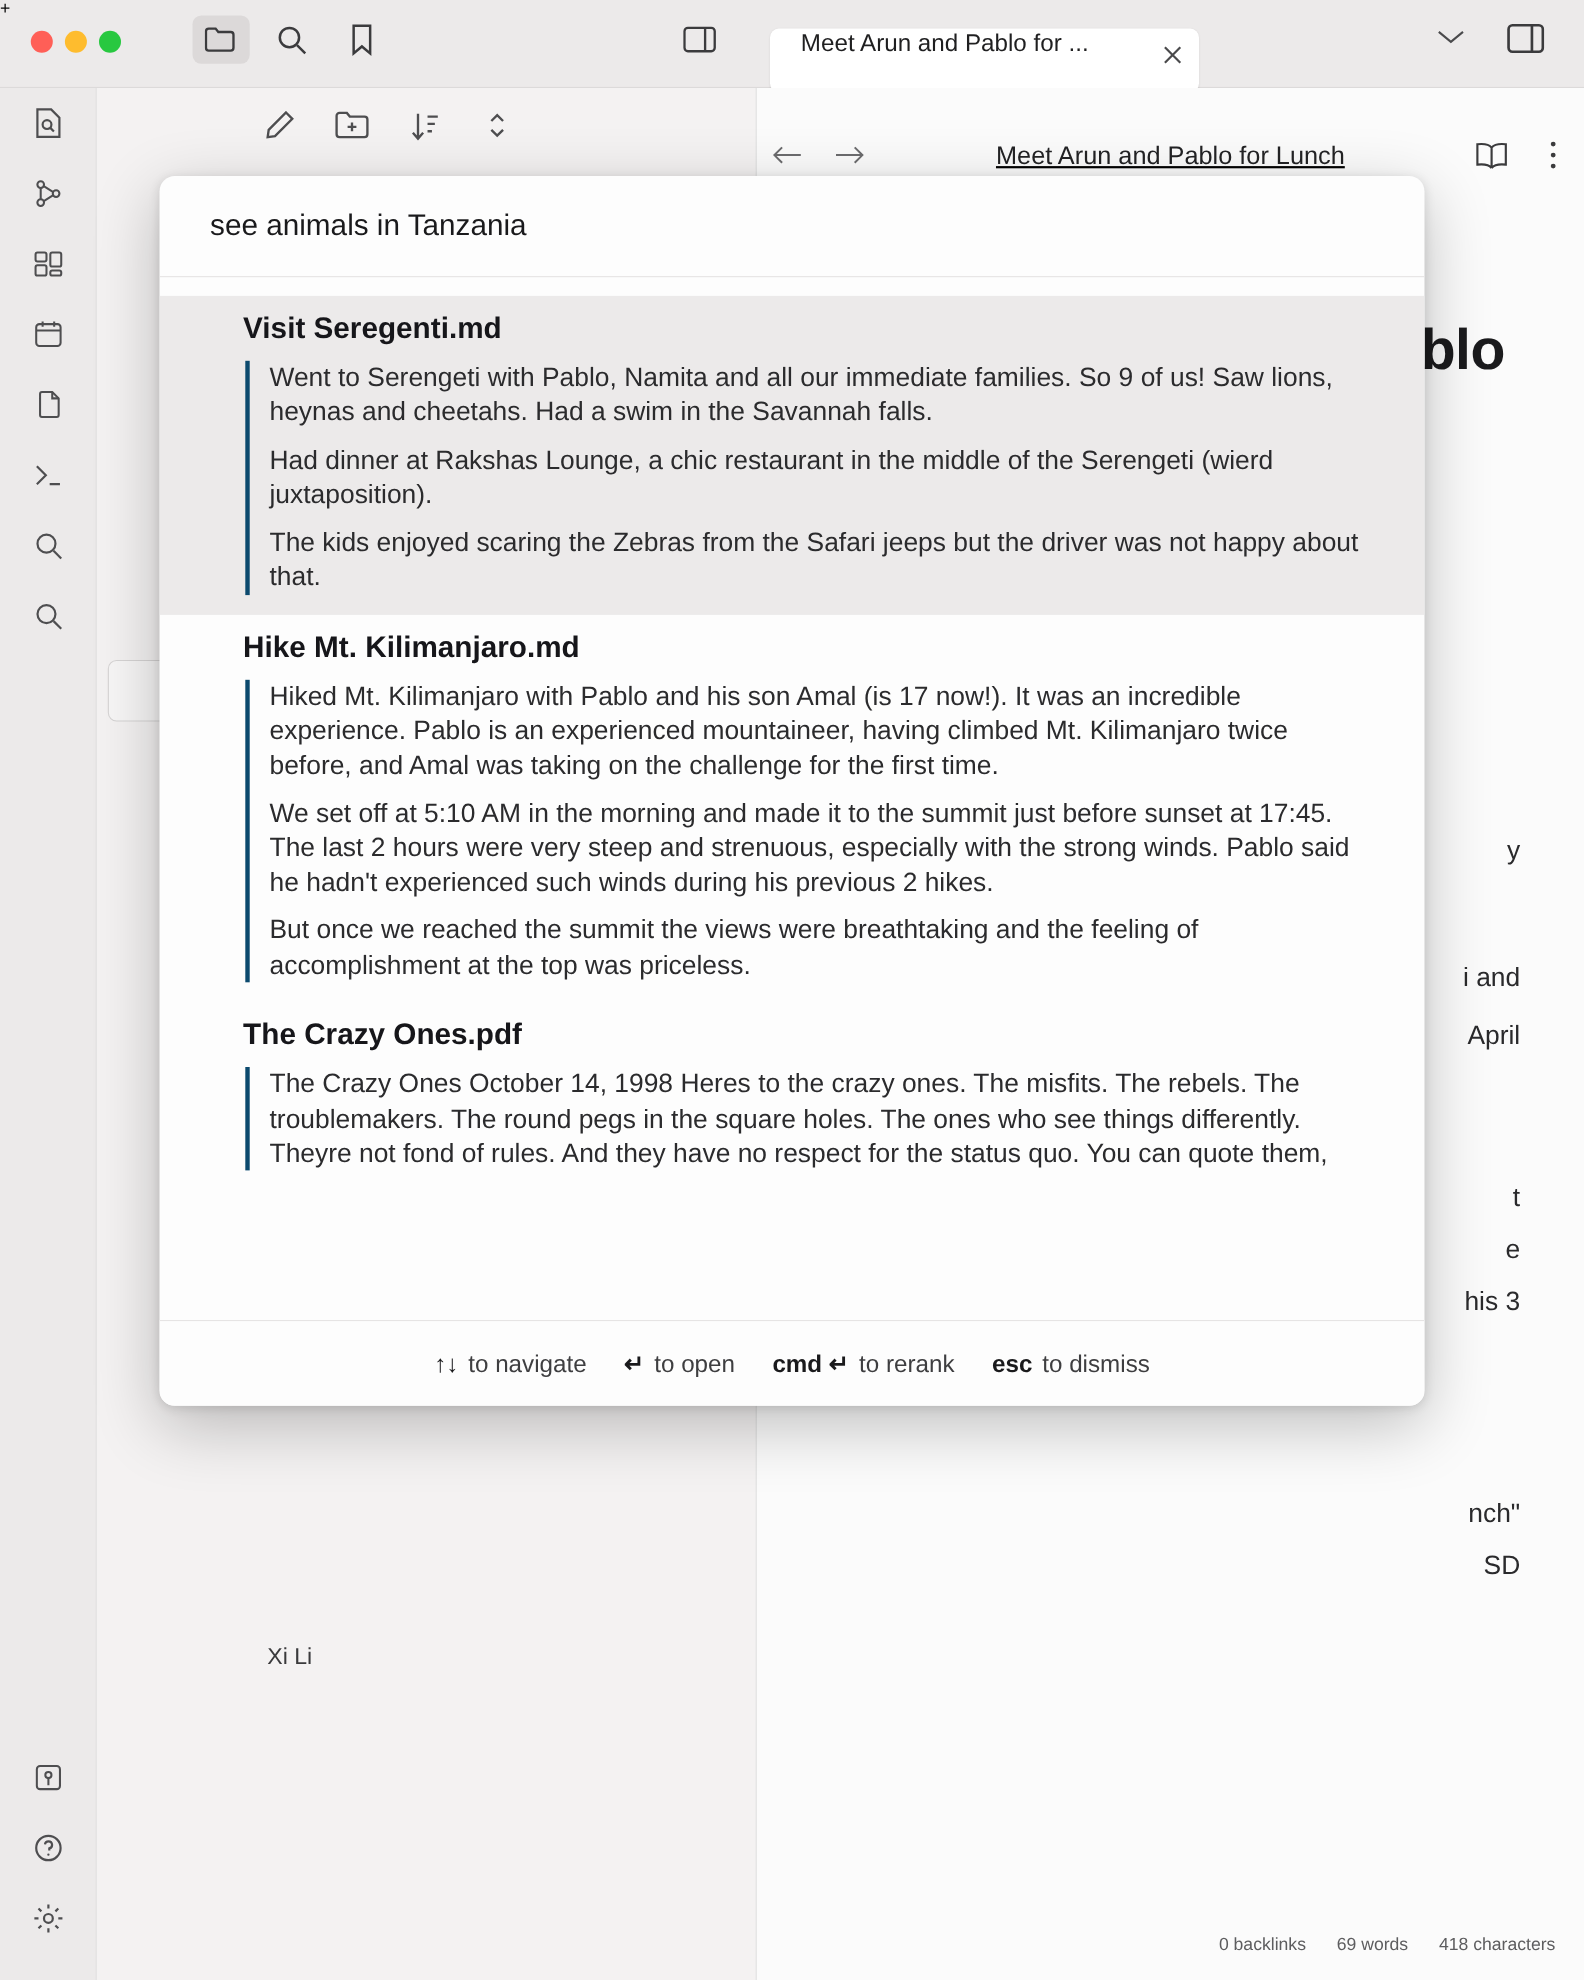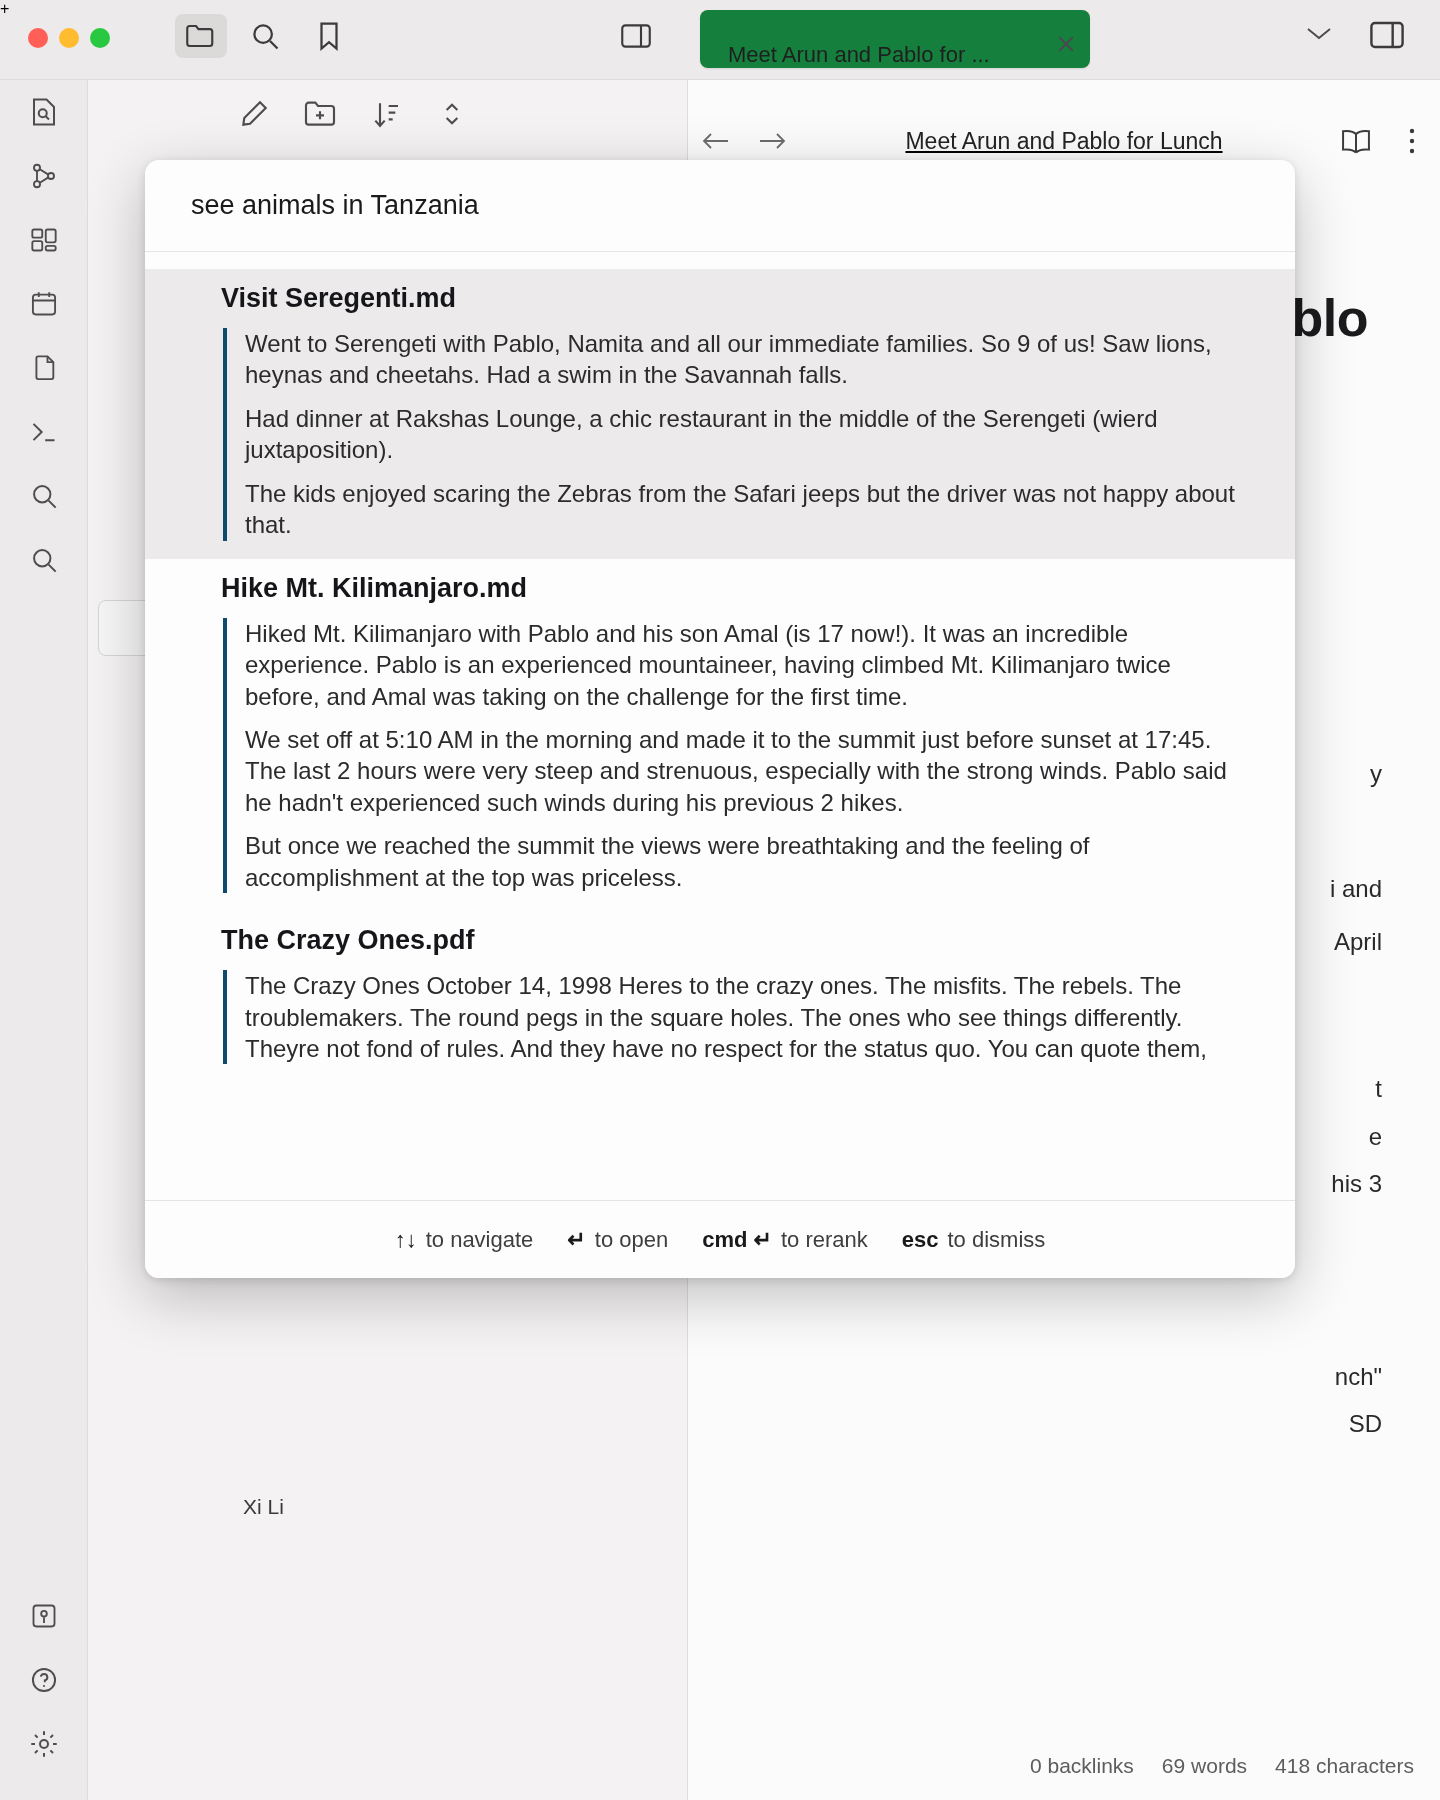--- a/index.html
+++ b/index.html
@@ -42,25 +42,25 @@
     border-radius: 8px;
     color: #3b3b3d;
   }
   .tb-btn.active { background: #dcd9d9; }
   .tb-right-pane {
     position: absolute; top: 14px; left: 610px;
   }
 
   
   .tab {
-    position: absolute; top: 10px; left: 700px;
+    position: absolute; top: 26px; left: 700px;
     width: 390px; height: 58px;
-    background: #15803d;
+    background: #ffffff;
     border-radius: 8px;
-    display: flex; align-items: flex-end;
+    display: flex; align-items: flex-start;
     box-shadow: 0 1px 2px rgba(0,0,0,0.10);
   }
   .tab-label {
     flex: 1;
     font-size: 22px;
     color: #1f1f20;
     padding-left: 28px;
     white-space: nowrap; overflow: hidden;
   }
   .tab-close {
@@ -158,21 +158,21 @@
     font-size: 24px;
     color: #2a2a2c;
     text-align: right;
     white-space: nowrap;
   }
 
   
   .statusbar {
     position: absolute; bottom: 22px; right: 26px;
     display: flex; gap: 28px;
-    font-size: 21px; color: #5d5d5f;
+    font-size: 16px; color: #5d5d5f;
   }
 
   
   .modal {
     position: absolute;
     top: 160px; left: 145px;
     width: 1150px; height: 1118px;
     background: #fdfdfd;
     border-radius: 14px;
     box-shadow: 0 18px 60px rgba(0,0,0,0.24), 0 2px 10px rgba(0,0,0,0.12);

